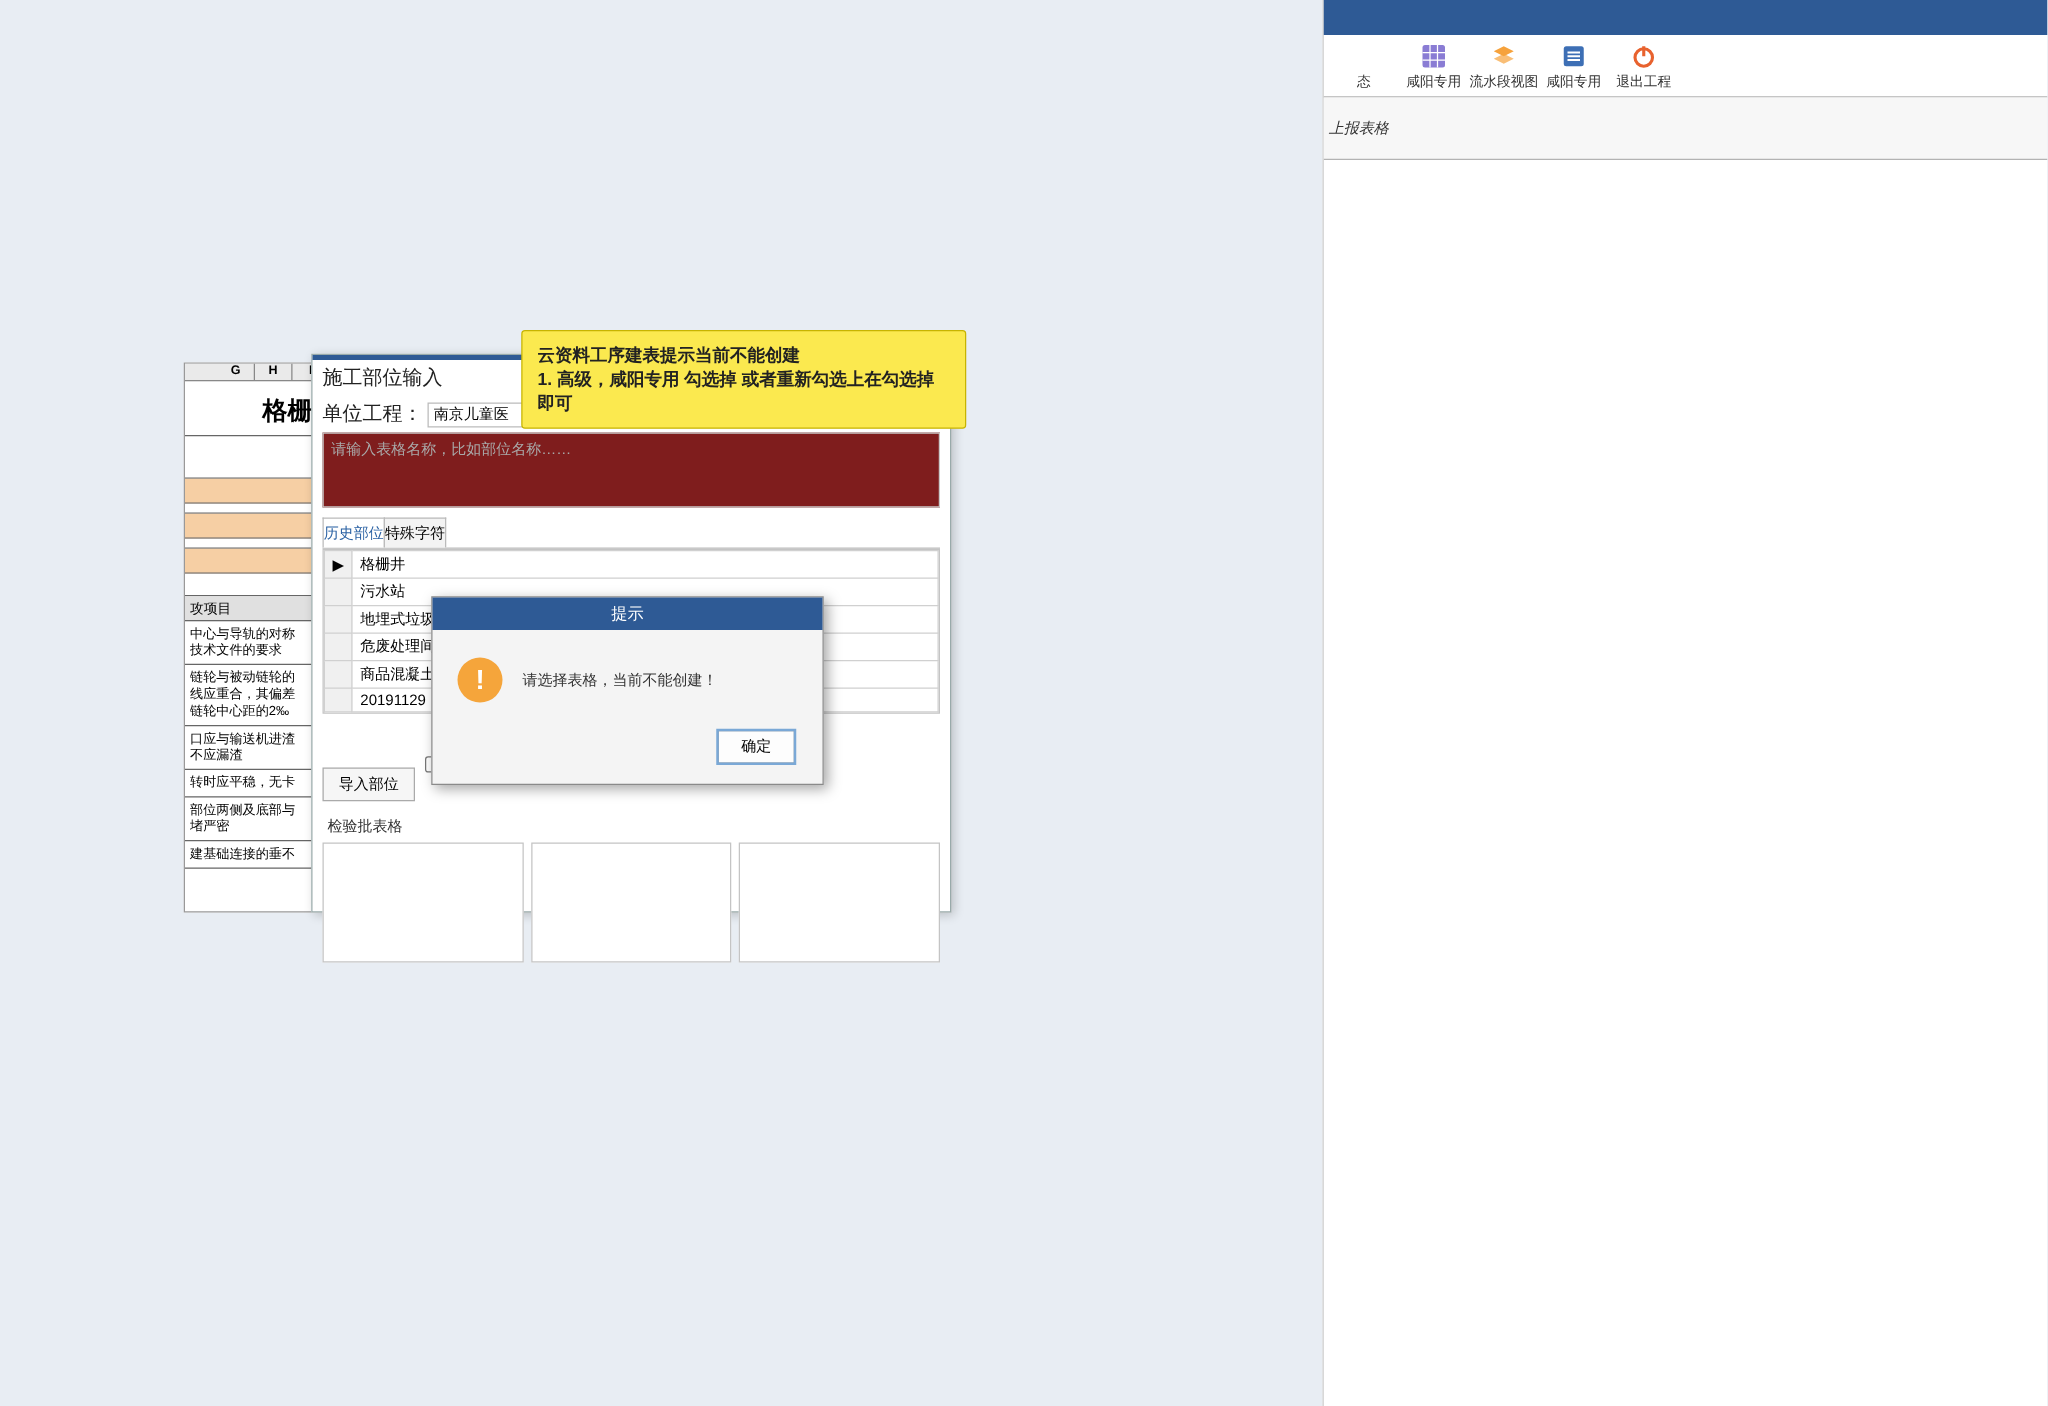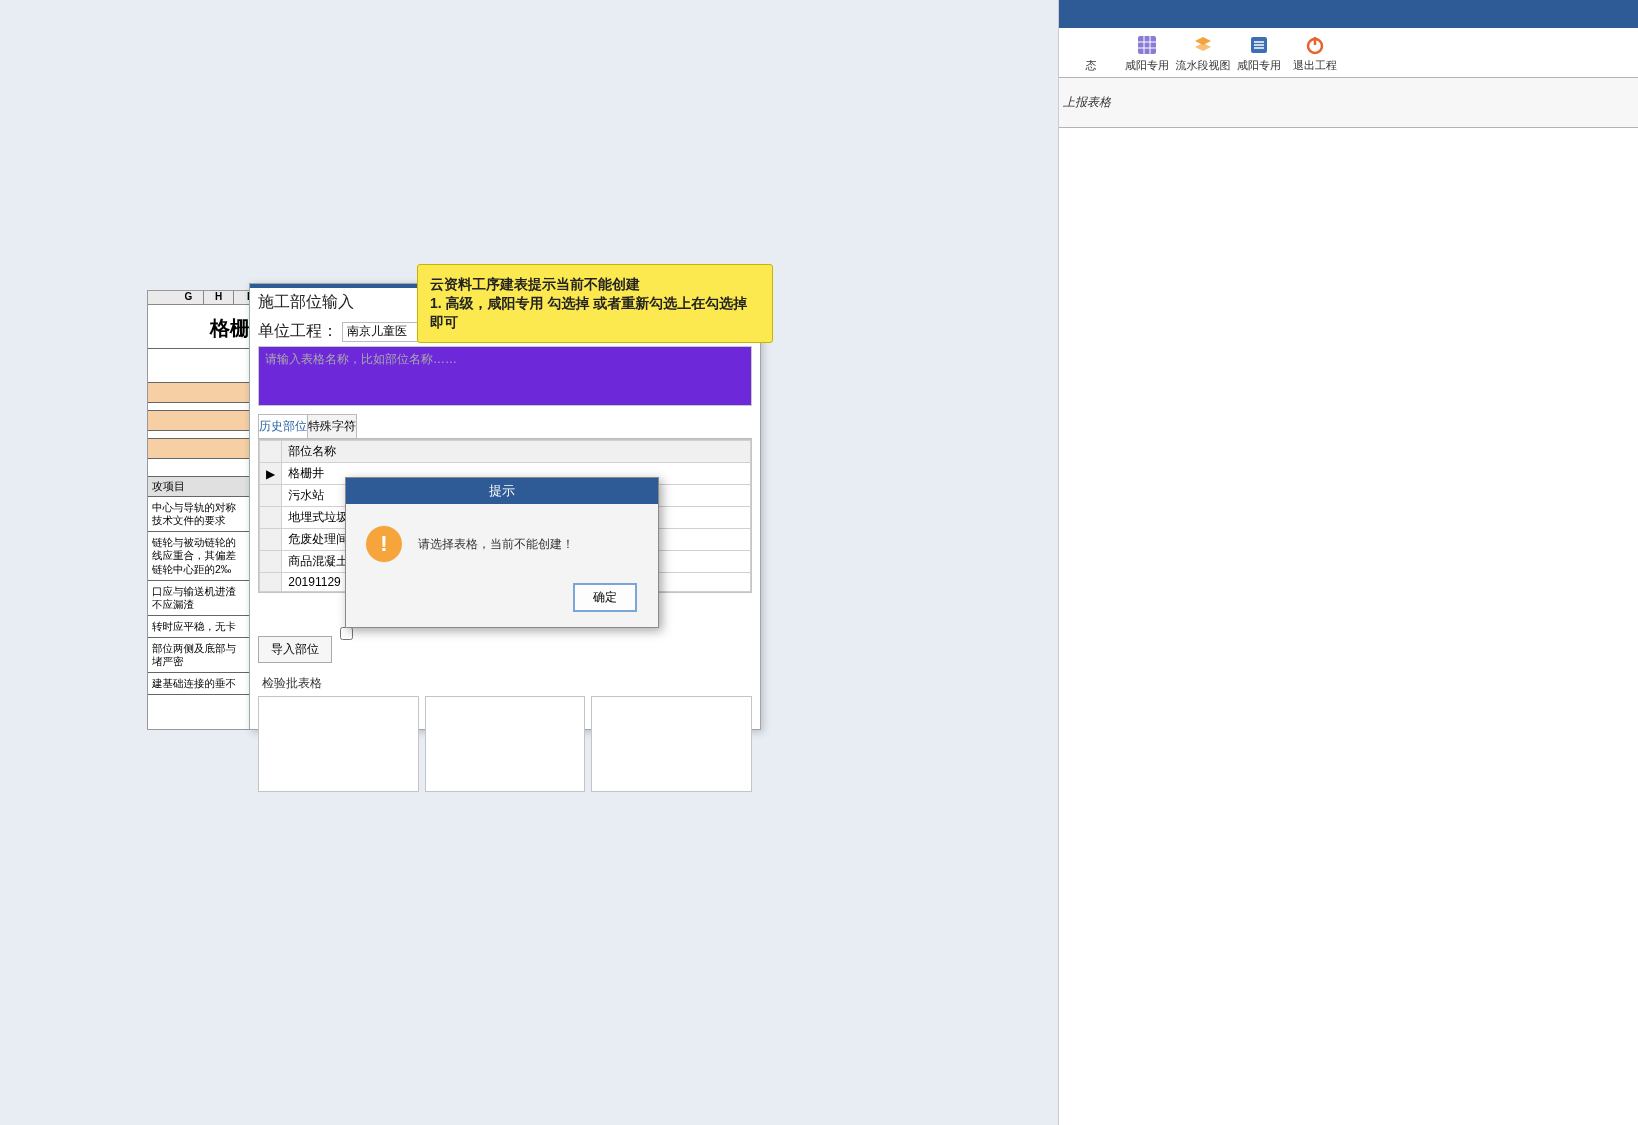--- a/index.html
+++ b/index.html
@@ -24,21 +24,21 @@
 .doc-area .small-header { background: #fff; padding: 1px 4px; font-size: 11px; border-bottom: 1px solid #666; text-align: right; }
 .doc-area .section-head { background: #e0e0e0; padding: 2px 4px; font-size: 11px; border-bottom: 1px solid #666; }
 .doc-area .row-item { padding: 4px 4px; font-size: 10.5px; border-bottom: 1px solid #666; line-height: 1.25; }
 
 
 .main-panel { position: absolute; left: 249px; top: 283px; width: 512px; height: 447px; background: #fff; border: 1px solid #9aa; box-shadow: 2px 2px 8px rgba(0,0,0,0.2); }
 .main-panel .hdr { background: #2e5a95; color: #fff; height: 4px; }
 .main-panel .form-row { display: flex; align-items: center; padding: 4px 8px; gap: 4px; }
 .main-panel .form-row label { font-size: 16px; color: #222; }
 .main-panel .form-row input { flex: 1; border: 1px solid #bbb; height: 20px; padding: 0 4px; font-size: 12px; }
-.main-panel .bigtext { margin: 0 8px; border: 1px solid #c8c8c8; height: 60px; background: #6d28d9; }
+.main-panel .bigtext { margin: 0 8px; border: 1px solid #c8c8c8; height: 60px; background: #7f1d1d; }
 .main-panel .bigtext .ph { color: #a9a9a9; font-size: 12px; padding: 4px 6px; }
 .main-panel .tabs { display: flex; margin: 8px 8px 0 8px; border-bottom: 1px solid #bbb; }
 .main-panel .tabs .tab { padding: 3px 0; font-size: 12px; border: 1px solid #bbb; border-bottom: none; background: #f3f3f3; margin-right: -1px; cursor: pointer; }
 .main-panel .tabs .tab.active { background: #fff; color: #2b62a4; }
 .main-panel .grid { margin: 0 8px; border: 1px solid #c4c4c4; }
 .main-panel .grid table { width: 100%; border-collapse: collapse; }
 .main-panel .grid th, .main-panel .grid td { border: 1px solid #d0d0d0; font-size: 12px; padding: 2px 6px; text-align: left; height: 18px; }
 .main-panel .grid th { background: #f0f0f0; font-weight: normal; }
 .main-panel .grid td.sel { width: 20px; background: #f0f0f0; text-align: center; }
 .main-panel .btnrow { padding: 10px 8px; display: flex; align-items: center; gap: 8px; }
@@ -160,24 +160,20 @@
   <div class="bigtext">
     <div class="ph">请输入表格名称，比如部位名称……</div>
   </div>
   <div class="tabs">
     <div class="tab active">历史部位</div>
     <div class="tab">特殊字符</div>
   </div>
   <div class="grid">
     <table>
       <tbody>
-          <tr>
-            <th style="width:20px"></th>
-            <th>部位名称</th>
-          </tr>
       <tr>
             <td class="sel">▶</td>
             <td>格栅井</td>
           </tr>
       <tr>
             <td class="sel"></td>
             <td>污水站</td>
           </tr>
       <tr>
             <td class="sel"></td>

